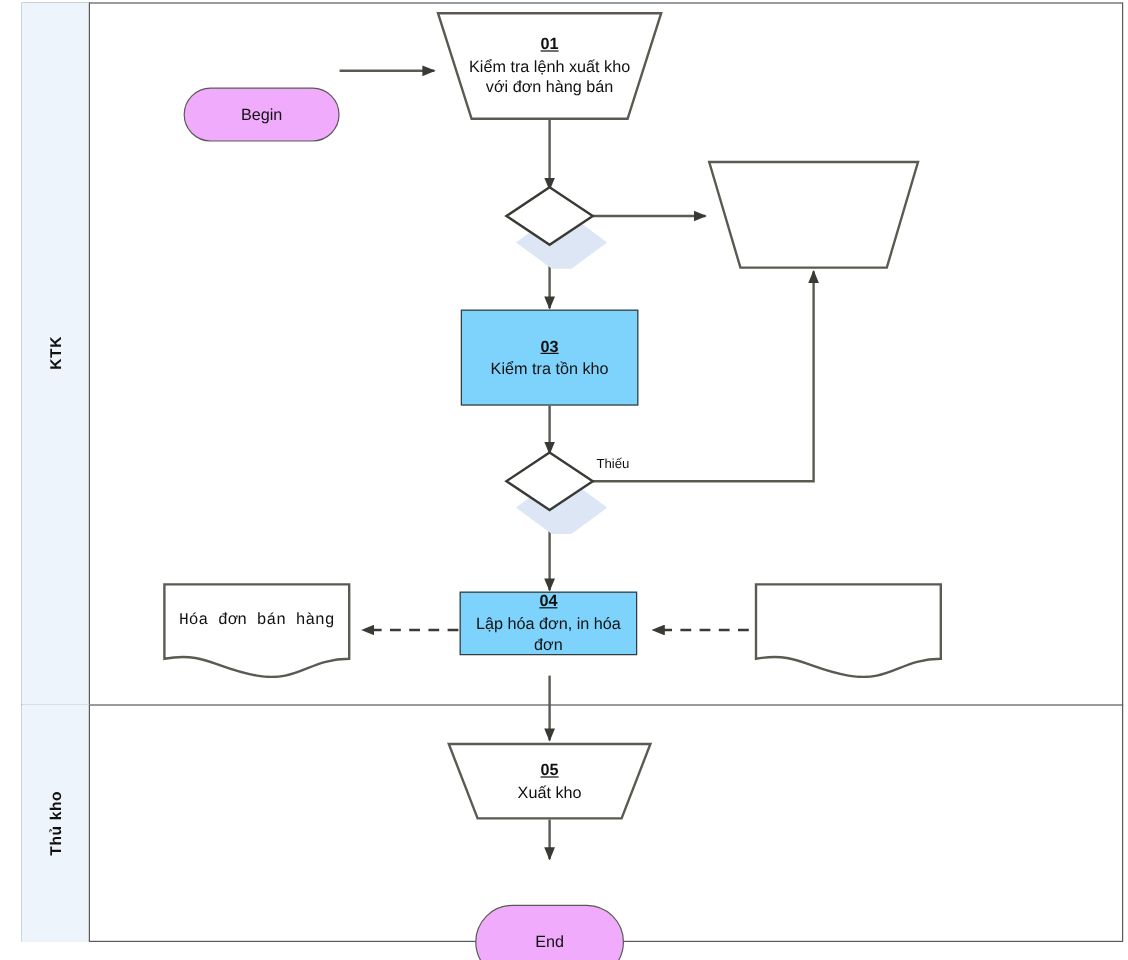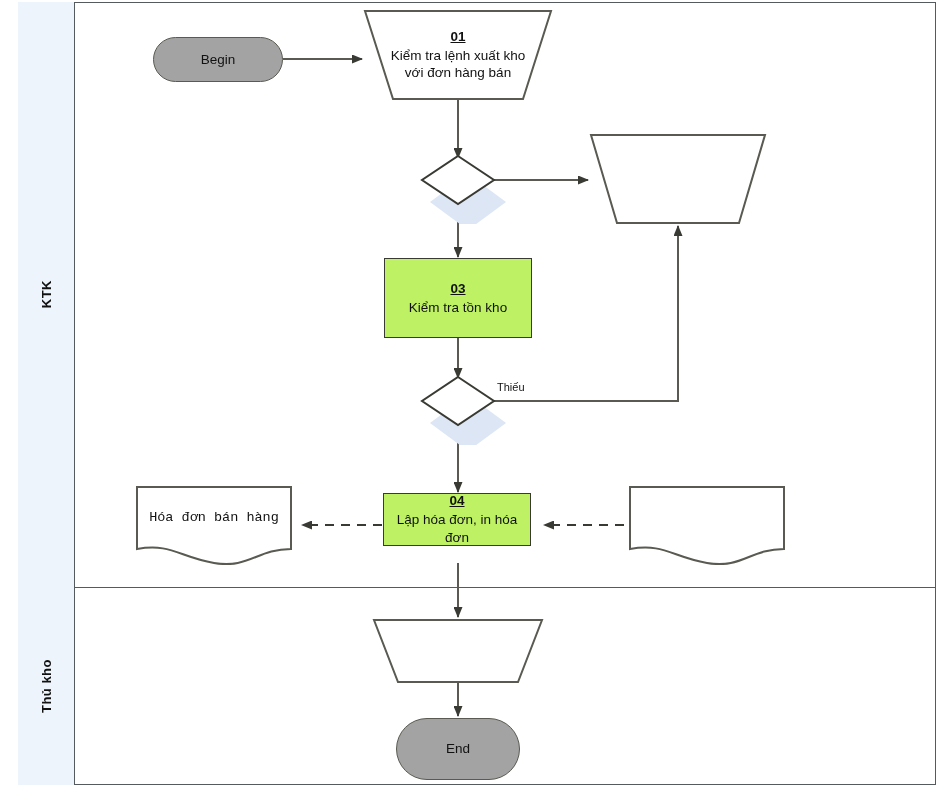--- a/index.html
+++ b/index.html
@@ -75,26 +75,27 @@
     font-weight: bold;
     text-decoration: underline;
     display: block;
     margin-bottom: 1px;
   }
   .node .txt { display: block; }
 
   .terminal {
     border: 1.5px solid #5a5a52;
     border-radius: 999px;
-    background: #a3a3a3;
+    background: #f0abfc;
+    margin-top: 36px;
   }
 
   .process {
     border: 1.5px solid #3a3a34;
-    background: #bef264;
+    background: #7dd3fc;
   }
 
   .trapezoid {
     background: transparent;
   }
   .trapezoid > svg {
     position: absolute;
     left: 0; top: 0;
     width: 100%; height: 100%;
   }
@@ -249,19 +250,23 @@
   <div class="node docshape" style="left:628px; top:485px; width:158px; height:80px;">
     <svg viewBox="0 0 158 80" preserveAspectRatio="none">
       <path d="M2,2 L156,2 L156,64 C122,64 114,84 79,78 C44,72 36,58 2,64 Z" fill="#ffffff" stroke="#5a5a52" stroke-width="2" vector-effect="non-scaling-stroke"></path>
     </svg>
   </div>
 
   <div class="node trapezoid" style="left:372px; top:618px; width:172px; height:66px;">
     <svg viewBox="0 0 172 66" preserveAspectRatio="none">
       <polygon points="2,2 170,2 146,64 26,64" fill="#ffffff" stroke="#5a5a52" stroke-width="2" vector-effect="non-scaling-stroke"></polygon>
     </svg>
+    <div class="inner">
+      <span class="num">05</span>
+      <span class="txt">Xuất kho</span>
+    </div>
   </div>
 
   <div class="node terminal" style="left:396px; top:718px; width:124px; height:62px;">
     <span class="txt">End</span>
   </div>
 
 </div>
 
 </body></html>

